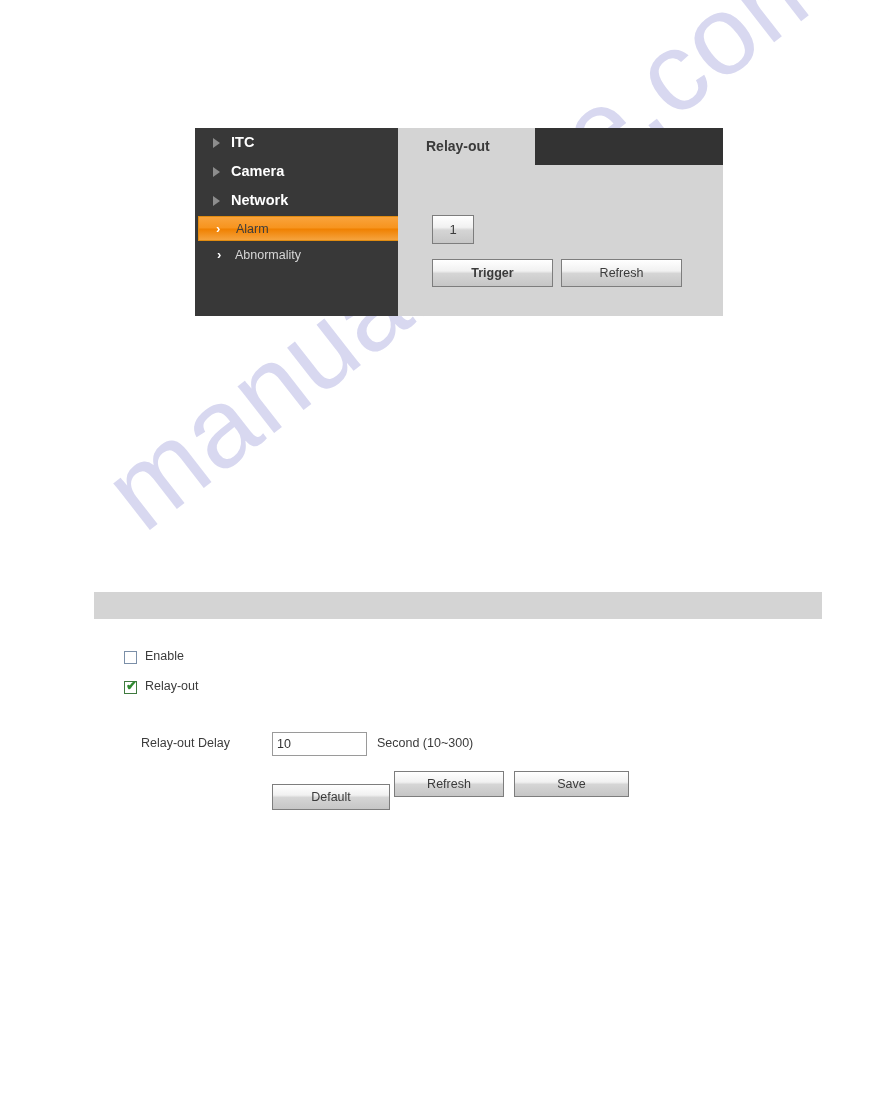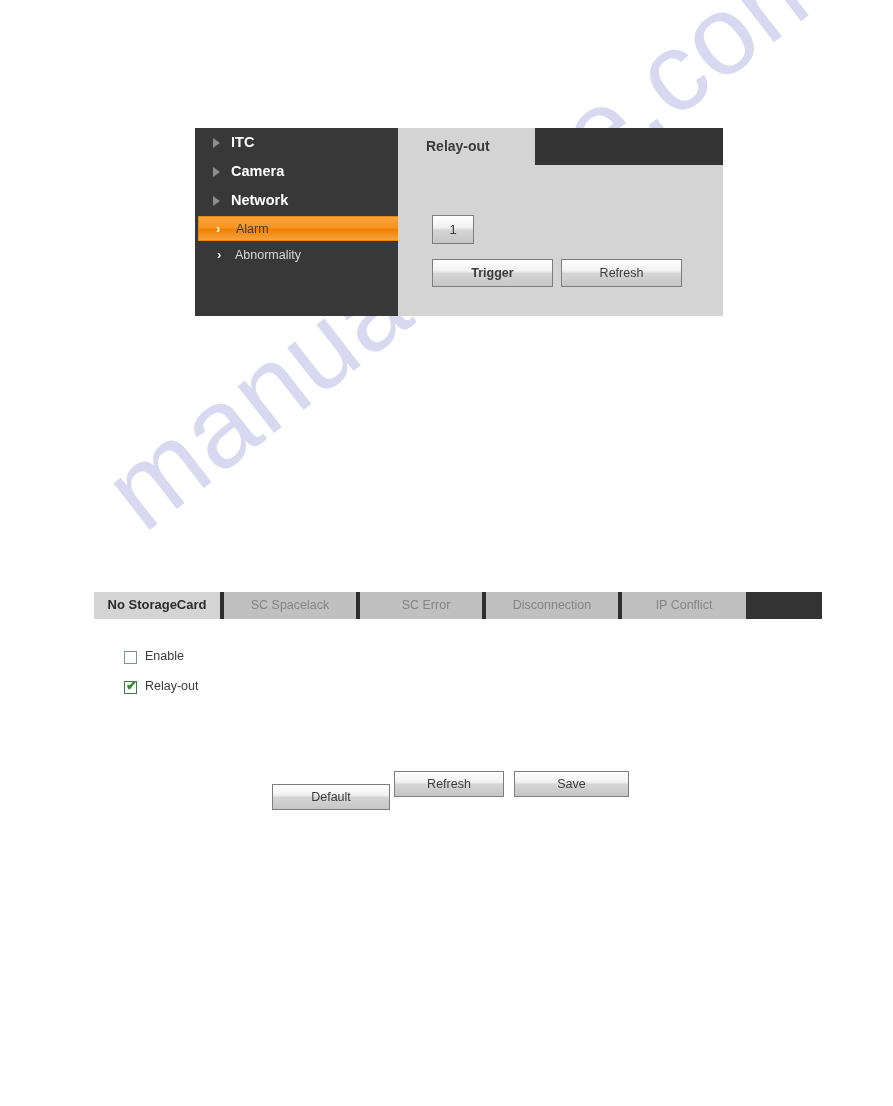--- a/index.html
+++ b/index.html
@@ -376,46 +376,40 @@
       <button class="btn btn-num">1</button>
       <button class="btn btn-trigger">Trigger</button>
       <button class="btn btn-refresh-top">Refresh</button>
     </div>
   </div>
 
 </div>
 
 <div class="panel-abnormal">
 
-  <div class="tabbar">
-    <div class="tab active" style="left:0px;width:126px;">No StorageCard</div>
-    <div class="tab-sep" style="left:126px;"></div>
-    <div class="tab" style="left:130px;width:132px;">SC Spacelack</div>
-    <div class="tab-sep" style="left:262px;"></div>
-    <div class="tab" style="left:266px;width:132px;">SC Error</div>
-    <div class="tab-sep" style="left:388px;"></div>
-    <div class="tab" style="left:392px;width:132px;">Disconnection</div>
-    <div class="tab-sep" style="left:524px;"></div>
-    <div class="tab" style="left:528px;width:124px;">IP Conflict</div>
-  </div>
 
   <div class="abn-body">
 
     <div class="chk-row" style="top:32px;">
       <span class="chk-box"></span>
       <span class="chk-label">Enable</span>
     </div>
 
     <div class="chk-row" style="top:62px;">
       <span class="chk-box checked">
         <span class="chk-mark">✔</span>
       </span>
       <span class="chk-label">Relay-out</span>
     </div>
 
+    <div class="field-row">
+      <span class="field-label">Relay-out Delay</span>
+      <input class="text-input" type="text" value="10" style="">
+      <span class="field-unit">Second (10~300)</span>
+    </div>
 
     <button class="btn btn-default">Default</button>
     <button class="btn btn-refresh-bottom">Refresh</button>
     <button class="btn btn-save">Save</button>
 
   </div>
 
 </div>
 
 <div class="watermark">

